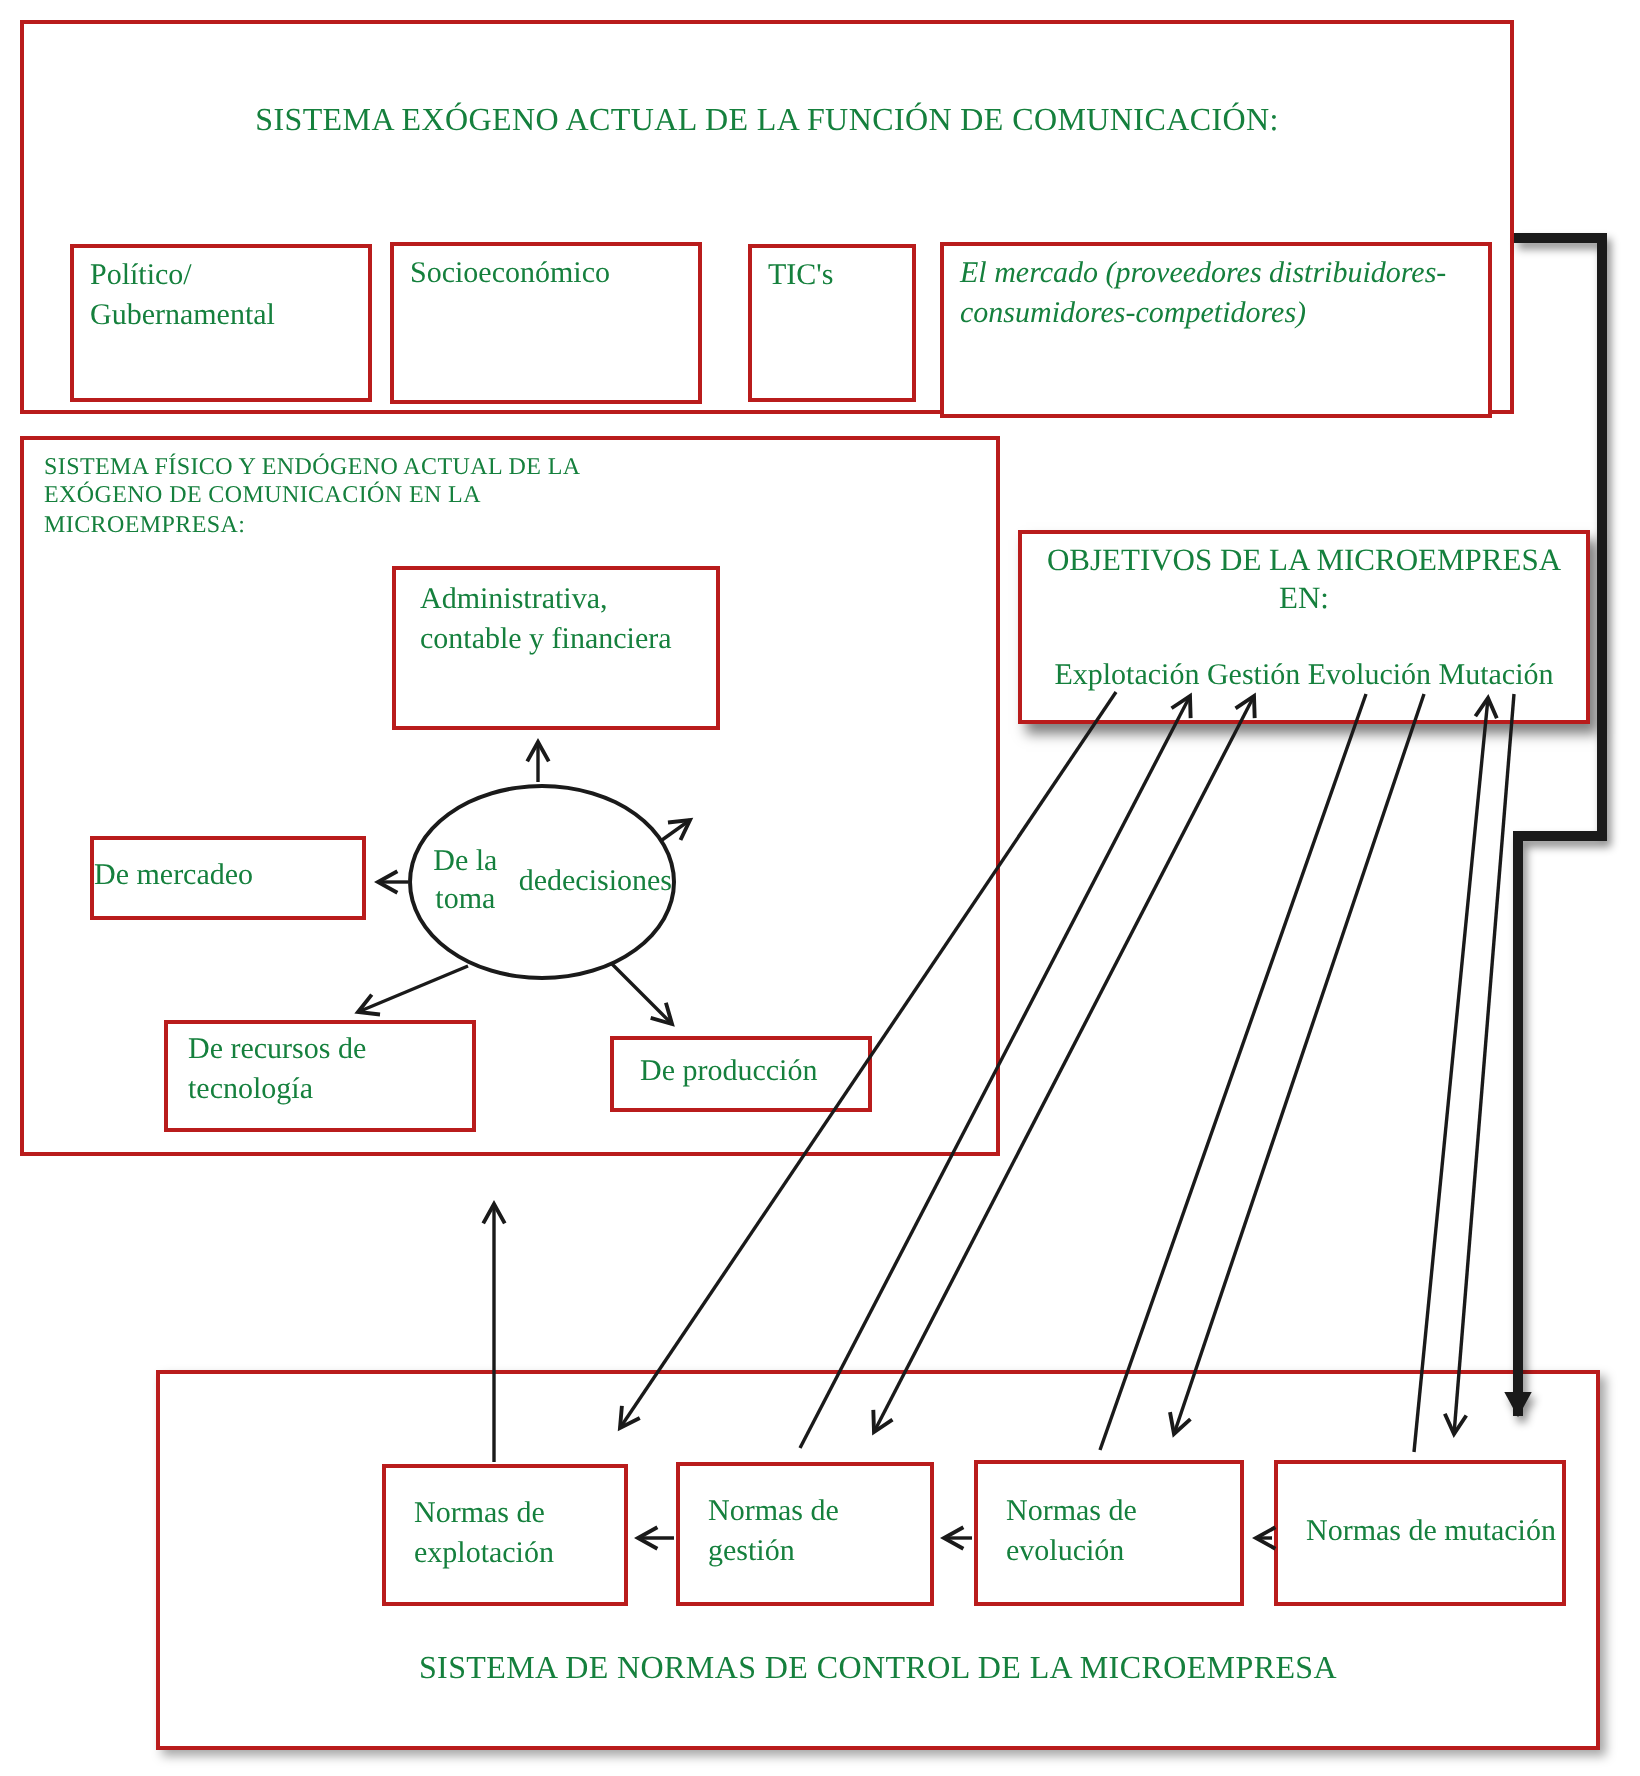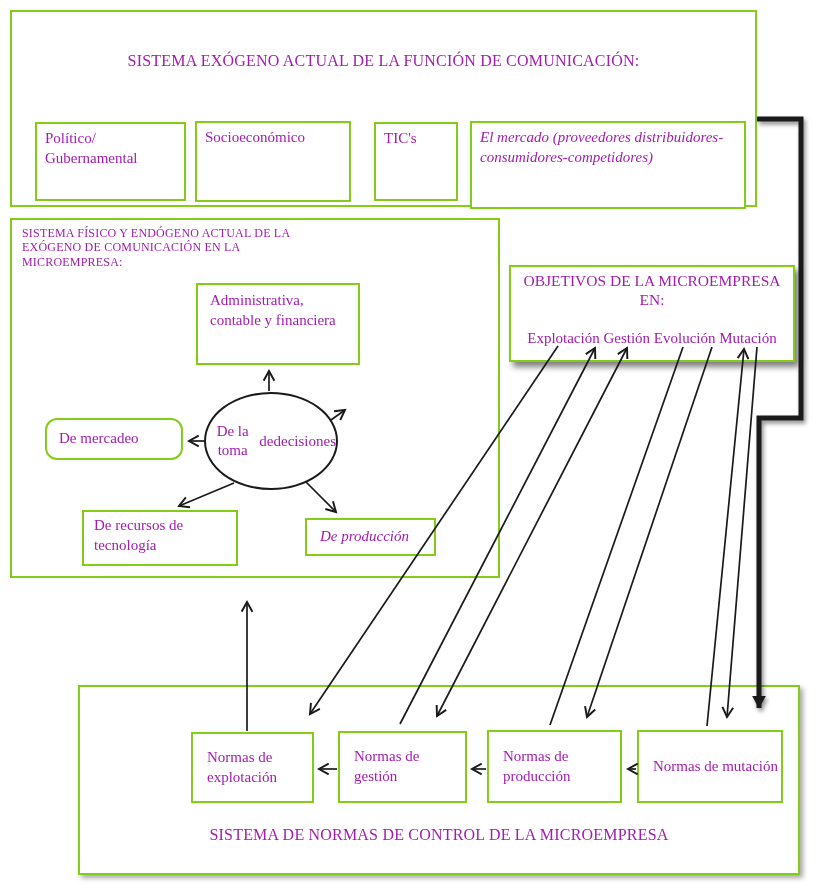--- a/index.html
+++ b/index.html
@@ -1,41 +1,41 @@
 <!DOCTYPE html>
 <html><head>
 <meta charset="utf-8">
 <style>
   html,body{margin:0;padding:0;background:#ffffff;}
   .canvas{
     position:relative;width:820px;height:888px;background:#ffffff;
-    font-family:"Liberation Serif","DejaVu Serif",serif;color:#a21caf;
+    font-family:"Liberation Serif","DejaVu Serif",serif;color:#15803d;
     overflow:hidden;
   }
   .box{
-    position:absolute;border:2px solid #84cc16;background:#ffffff;
+    position:absolute;border:2px solid #b91c1c;background:#ffffff;
     box-sizing:border-box;font-size:15px;line-height:1.32;
   }
   .pad{padding:5px 8px;}
   .title{position:absolute;text-align:center;font-size:16px;letter-spacing:.2px;}
   
   .exo-box{left:10px;top:10px;width:747px;height:197px;border-width:2px;}
   .exo-title{left:10px;top:52px;width:747px;}
   .f-politico{left:35px;top:122px;width:151px;height:79px;}
   .f-socio{left:195px;top:121px;width:156px;height:81px;}
   .f-tics{left:374px;top:122px;width:84px;height:79px;}
   .f-mercado{left:470px;top:121px;width:276px;height:88px;font-style:italic;}
   
   .endo-box{left:10px;top:218px;width:490px;height:360px;}
   .endo-title{position:absolute;left:22px;top:226px;width:462px;font-size:12px;line-height:1.2;letter-spacing:.2px;}
   .n-admin{left:196px;top:283px;width:164px;height:82px;padding:6px 12px;}
-  .n-mercadeo{left:45px;top:418px;width:138px;height:42px;display:flex;align-items:center;padding-left:12px;border-radius:12px;}
+  .n-mercadeo{left:45px;top:418px;width:138px;height:42px;display:flex;align-items:center;}
   .n-relaciones{left:348px;top:396px;width:147px;height:54px;padding:3px 8px;}
   .n-tecnologia{left:82px;top:510px;width:156px;height:56px;padding:4px 10px;}
-  .n-produccion{left:305px;top:518px;width:131px;height:38px;display:flex;align-items:center;padding-left:13px;font-style:italic;}
+  .n-produccion{left:305px;top:518px;width:131px;height:38px;display:flex;align-items:center;padding-left:13px;}
   .ellipse{
     position:absolute;left:204px;top:392px;width:134px;height:98px;
     border:2px solid #1a1a1a;border-radius:50%;background:#fff;
     display:flex;flex-direction:row;justify-content:center;align-items:center;
     font-size:15px;line-height:1.25;text-align:center;box-sizing:border-box;
   }
   
   .obj-box{left:509px;top:265px;width:286px;height:97px;box-shadow:4px 5px 6px rgba(0,0,0,.5);}
   .obj-title{position:absolute;left:0;top:4px;width:100%;text-align:center;font-size:15.5px;line-height:1.25;}
   .obj-labels{position:absolute;left:0;top:62px;width:100%;text-align:center;font-size:15px;}
@@ -85,21 +85,21 @@
       <div>OBJETIVOS DE LA MICROEMPRESA</div>
       <div>EN:</div>
     </div>
     <div class="obj-labels">Explotación Gestión Evolución Mutación</div>
   </div>
 
   <div class="box norm-container"></div>
   <div class="title norm-title">SISTEMA DE NORMAS DE CONTROL DE LA MICROEMPRESA</div>
   <div class="box nb nb1">Normas de explotación</div>
   <div class="box nb nb2">Normas de gestión</div>
-  <div class="box nb nb3">Normas de producción</div>
+  <div class="box nb nb3">Normas de evolución</div>
   <div class="box nb nb4">Normas de mutación</div>
 
   <svg class="overlay" viewBox="0 0 820 888">
     <defs>
       <marker id="m" viewBox="0 0 13 13" refX="10.5" refY="6" markerWidth="14" markerHeight="14" orient="auto-start-reverse" markerUnits="userSpaceOnUse">
         <path d="M1.5,1 L10.5,6 L1.5,11" fill="none" stroke="#1a1a1a" stroke-width="1.8"></path>
       </marker>
       <marker id="mb" viewBox="0 0 14 14" refX="11.5" refY="7" markerWidth="16" markerHeight="16" orient="auto" markerUnits="userSpaceOnUse">
         <path d="M1,1 L12,7 L1,13 Z" fill="#1a1a1a"></path>
       </marker>

